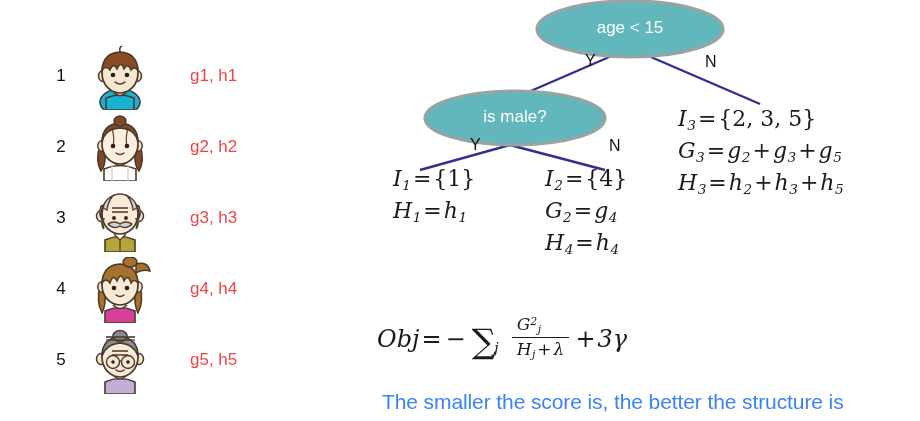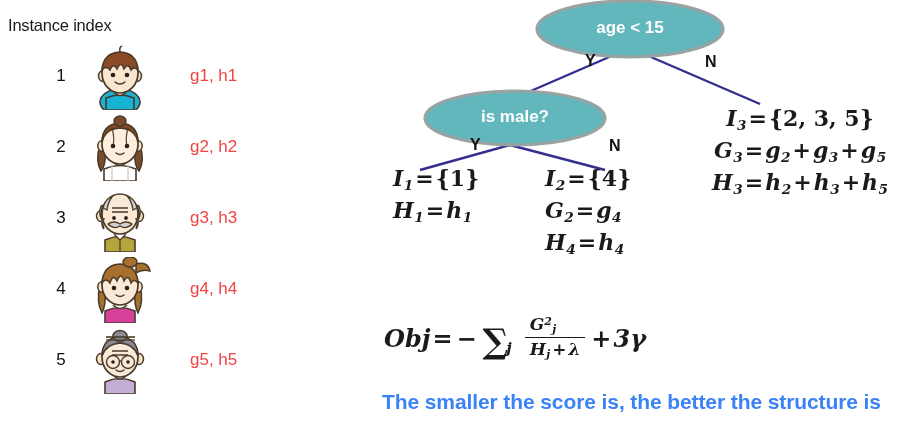--- a/index.html
+++ b/index.html
@@ -48,21 +48,21 @@
     white-space: nowrap;
   }
   .avatar-wrap {
     position: absolute;
     left: 86px; top: 2px;
     width: 68px; height: 66px;
   }
   .avatar-wrap svg { display: block; }
 
   
-  #right-panel { left: 360px; top: 0; width: 560px; height: 322px; font-weight: bold; }
+  #right-panel { left: 360px; top: 0; width: 560px; height: 322px; }
 
   #tree-svg { position: absolute; left: 0; top: 0; }
 
   .node-label {
     position: absolute;
     color: #ffffff;
     font-family: "Liberation Sans", sans-serif;
     font-size: 17px;
     white-space: nowrap;
     text-align: center;
@@ -101,26 +101,26 @@
   }
   sup.ms {
     font-size: 0.62em;
     font-style: italic;
     vertical-align: 0.48em;
   }
   .op { font-style: normal; padding: 0 2px; }
 
   #math-left  { left: 33px;  top: 163px; }
   #math-mid   { left: 185px; top: 163px; }
-  #math-right { left: 352px; top: 103px; text-align: center; }
+  #math-right { left: 318px; top: 103px; }
 
   
   #obj-row {
     position: absolute;
-    left: 24px; top: 315px;
+    left: 17px; top: 315px;
     display: flex;
     align-items: center;
     font-family: "DejaVu Serif", "Liberation Serif", serif;
     font-style: italic;
     font-size: 24px;
     color: #1a1a1a;
     white-space: nowrap;
   }
   #obj-row .big-sum {
     font-style: normal;
@@ -165,21 +165,20 @@
     color: #3b82f6;
     white-space: nowrap;
     letter-spacing: -0.1px;
   }
 </style>
 </head>
 <body>
 
 <div class="abs" id="left-panel">
 
-  <div class="col-head" id="head-instance">Instance index</div>
 
   <div class="inst-row" style="top:42px;">
     <div class="inst-index">1</div>
     <div class="avatar-wrap">
       <svg width="68" height="66" viewBox="0 0 68 66">
         <ellipse cx="34" cy="58" rx="20" ry="13" fill="#17b3d4" stroke="#4a3a2a" stroke-width="1.6"></ellipse>
         <path d="M20 66 L20 54 Q34 48 48 54 L48 66 Z" fill="#17b3d4" stroke="#4a3a2a" stroke-width="1.6"></path>
         <path d="M28 48 Q34 55 40 48" fill="#fff" stroke="#4a3a2a" stroke-width="1.4"></path>
         <ellipse cx="17" cy="32" rx="4.5" ry="5.5" fill="#f6e0c8" stroke="#4a3a2a" stroke-width="1.5"></ellipse>
         <ellipse cx="51" cy="32" rx="4.5" ry="5.5" fill="#f6e0c8" stroke="#4a3a2a" stroke-width="1.5"></ellipse>

